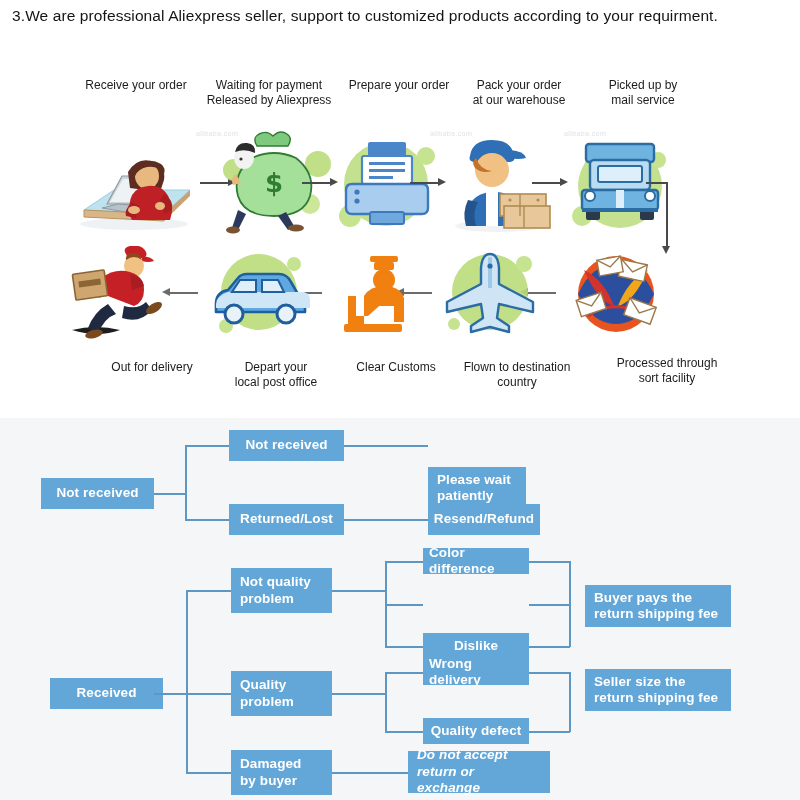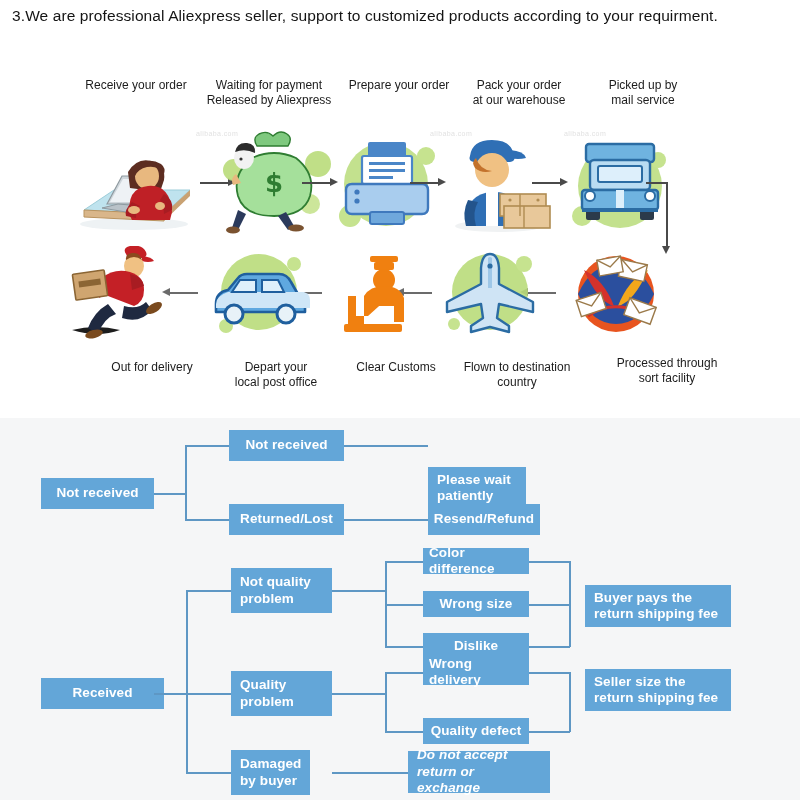--- a/index.html
+++ b/index.html
@@ -328,21 +328,21 @@
     </div>
 
     <div class="tbox center" style="left:229px;top:86px;width:115px;height:31px;">
       <span>Returned/Lost</span>
     </div>
     <div class="ln h" style="left:344px;top:101px;width:84px;"></div>
     <div class="tbox center" style="left:428px;top:86px;width:112px;height:31px;">
       <span>Resend/Refund</span>
     </div>
 
-    <div class="tbox center" style="left:41px;top:260px;width:123px;height:31px;">
+    <div class="tbox center" style="left:50px;top:260px;width:113px;height:31px;">
       <span>Received</span>
     </div>
     <div class="ln h" style="left:154px;top:275px;width:33px;"></div>
     <div class="ln v" style="left:186px;top:172px;height:183px;"></div>
     <div class="ln h" style="left:186px;top:172px;width:45px;"></div>
     <div class="ln h" style="left:186px;top:275px;width:45px;"></div>
     <div class="ln h" style="left:186px;top:354px;width:45px;"></div>
 
     <div class="tbox" style="left:231px;top:150px;width:101px;height:45px;">
       <span>
@@ -352,23 +352,20 @@
     </div>
     <div class="ln h" style="left:332px;top:172px;width:54px;"></div>
     <div class="ln v" style="left:385px;top:143px;height:86px;"></div>
     <div class="ln h" style="left:385px;top:143px;width:38px;"></div>
     <div class="ln h" style="left:385px;top:186px;width:38px;"></div>
     <div class="ln h" style="left:385px;top:228px;width:38px;"></div>
 
     <div class="tbox center" style="left:423px;top:130px;width:106px;height:26px;">
       <span>Color difference</span>
     </div>
-    <div class="tbox center" style="left:423px;top:173px;width:106px;height:26px;">
-      <span>Wrong size</span>
-    </div>
     <div class="tbox center" style="left:423px;top:215px;width:106px;height:26px;">
       <span>Dislike</span>
     </div>
 
     <div class="ln h" style="left:529px;top:143px;width:41px;"></div>
     <div class="ln h" style="left:529px;top:186px;width:41px;"></div>
     <div class="ln h" style="left:529px;top:228px;width:41px;"></div>
     <div class="ln v" style="left:569px;top:143px;height:86px;"></div>
 
     <div class="tbox" style="left:585px;top:167px;width:146px;height:42px;">
@@ -400,21 +397,21 @@
     <div class="ln h" style="left:529px;top:313px;width:41px;"></div>
     <div class="ln v" style="left:569px;top:254px;height:60px;"></div>
 
     <div class="tbox" style="left:585px;top:251px;width:146px;height:42px;">
       <span>
         <span class="t2">Seller size the</span>
         <span class="t2">return shipping fee</span>
       </span>
     </div>
 
-    <div class="tbox" style="left:231px;top:332px;width:79px;height:45px;">
+    <div class="tbox" style="left:231px;top:332px;width:101px;height:45px;">
       <span>
         <span class="t2">Damaged</span>
         <span class="t2">by buyer</span>
       </span>
     </div>
     <div class="ln h" style="left:332px;top:354px;width:76px;"></div>
     <div class="tbox" style="left:408px;top:333px;width:142px;height:42px;font-style:italic;">
       <span>
         <span class="t2">Do not accept</span>
         <span class="t2">return or exchange</span>

